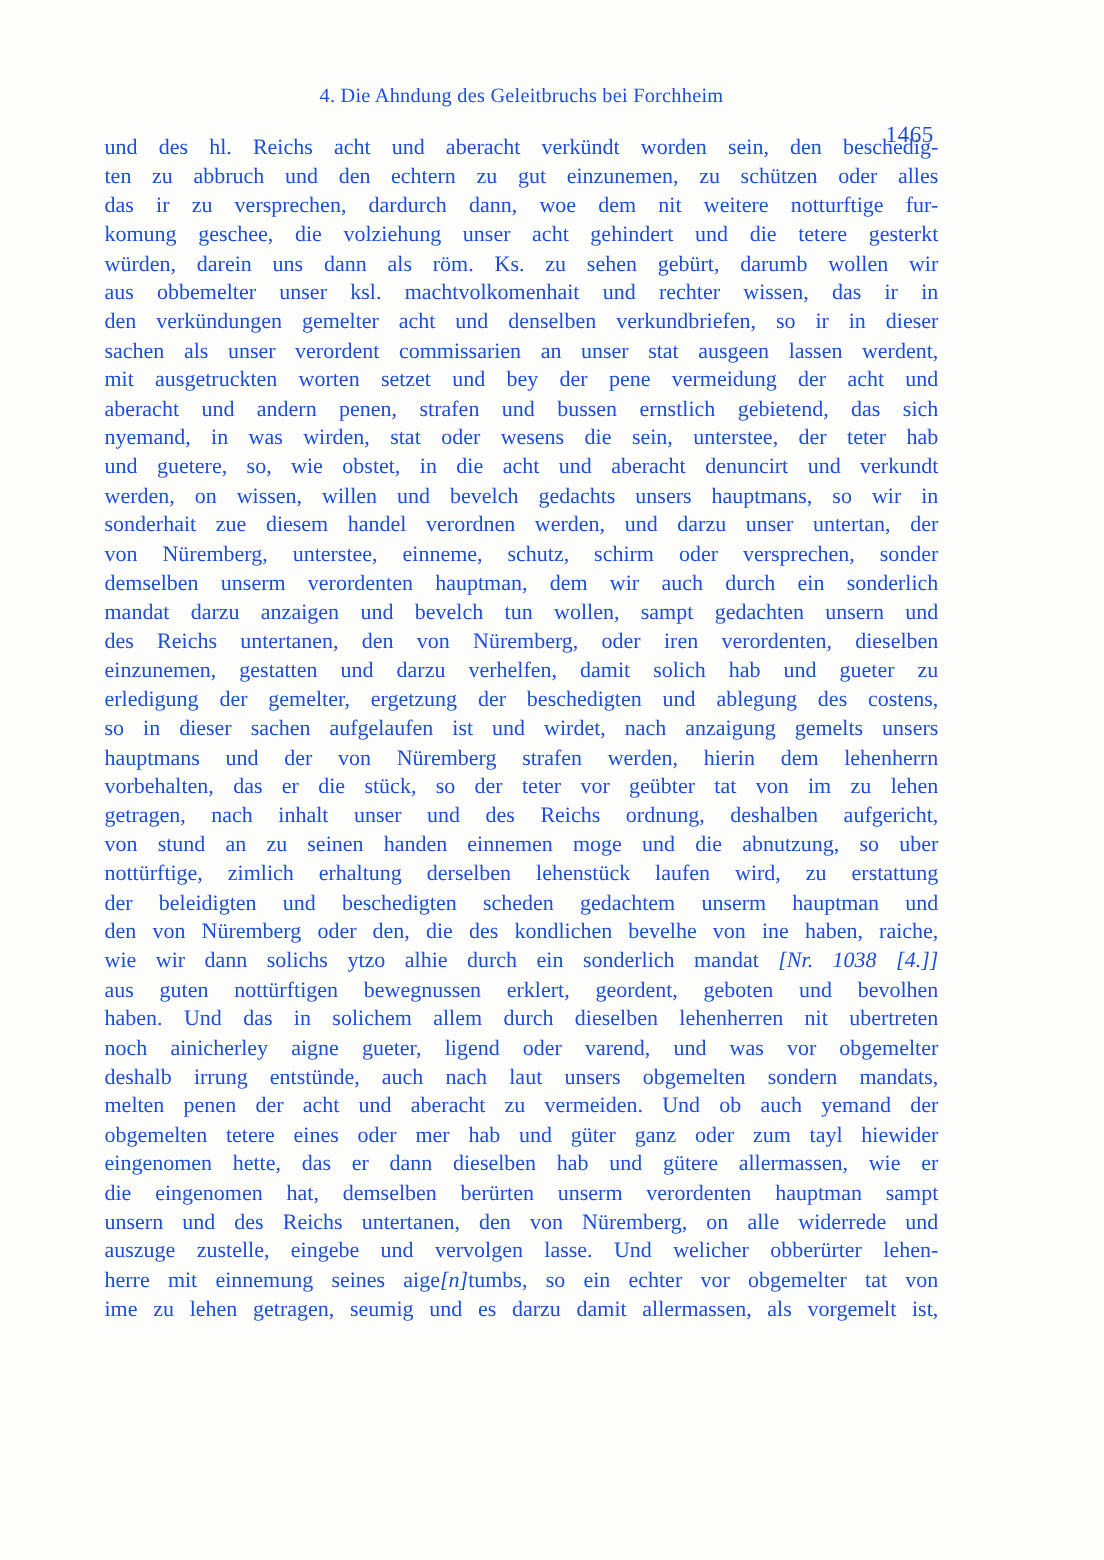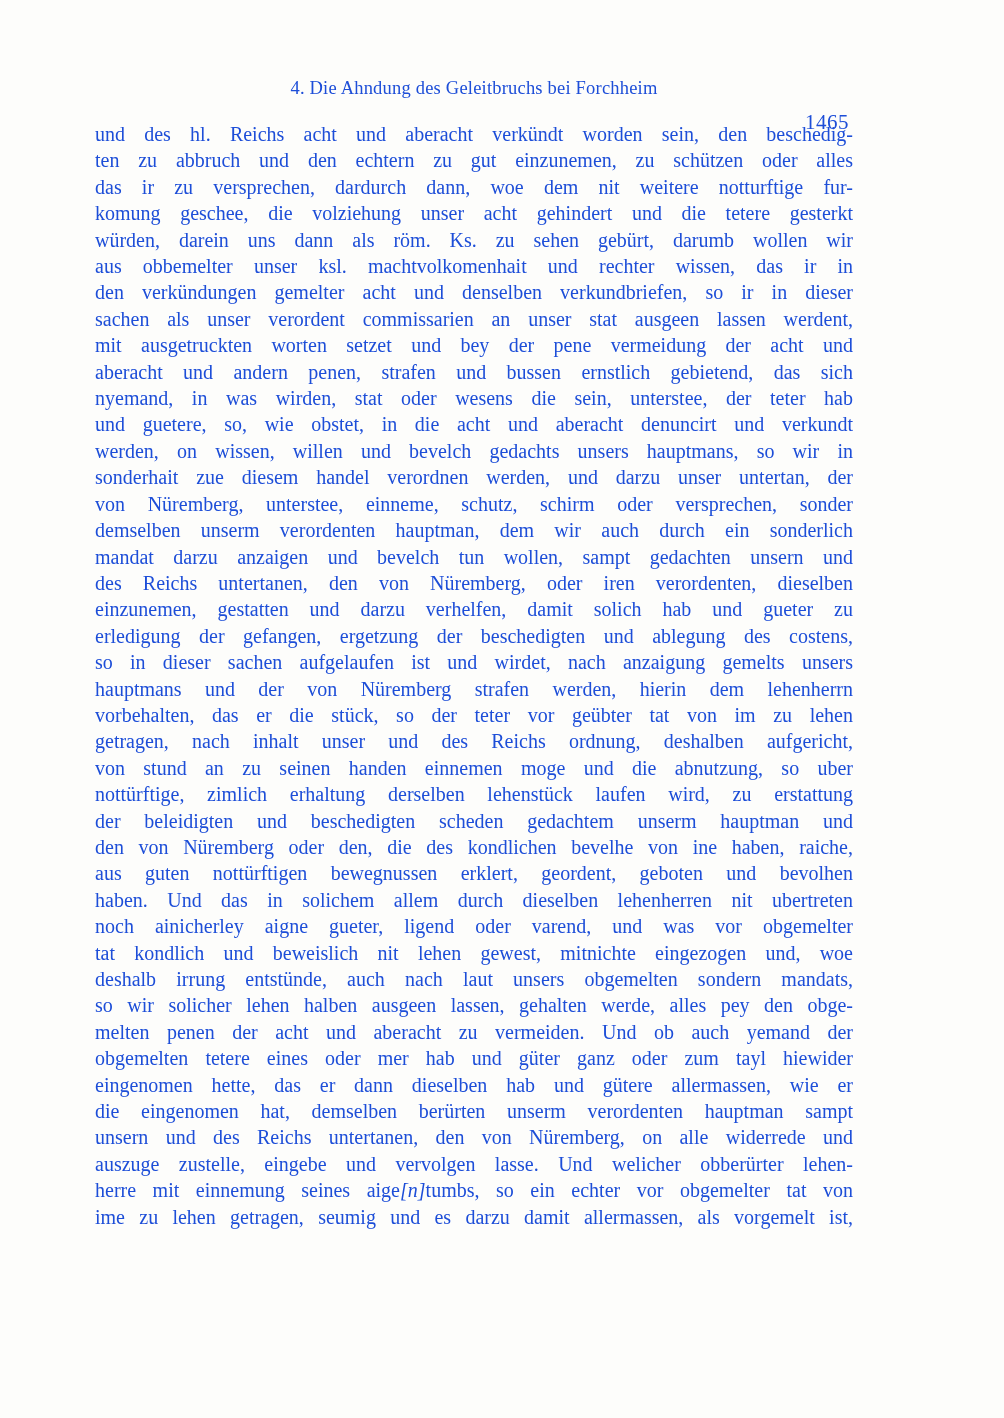--- a/index.html
+++ b/index.html
@@ -77,35 +77,34 @@
         <div class="line"><span>aberacht und andern penen, strafen und bussen ernstlich gebietend, das sich</span></div>
         <div class="line"><span>nyemand, in was wirden, stat oder wesens die sein, unterstee, der teter hab</span></div>
         <div class="line"><span>und guetere, so, wie obstet, in die acht und aberacht denuncirt und verkundt</span></div>
         <div class="line"><span>werden, on wissen, willen und bevelch gedachts unsers hauptmans, so wir in</span></div>
         <div class="line"><span>sonderhait zue diesem handel verordnen werden, und darzu unser untertan, der</span></div>
         <div class="line"><span>von Nüremberg, unterstee, einneme, schutz, schirm oder versprechen, sonder</span></div>
         <div class="line"><span>demselben unserm verordenten hauptman, dem wir auch durch ein sonderlich</span></div>
         <div class="line"><span>mandat darzu anzaigen und bevelch tun wollen, sampt gedachten unsern und</span></div>
         <div class="line"><span>des Reichs untertanen, den von Nüremberg, oder iren verordenten, dieselben</span></div>
         <div class="line"><span>einzunemen, gestatten und darzu verhelfen, damit solich hab und gueter zu</span></div>
-        <div class="line"><span>erledigung der gefangen, ergetzung der beschedigten und ablegung des costens,</span></div>
+        <div class="line"><span>erledigung der gemelter, ergetzung der beschedigten und ablegung des costens,</span></div>
         <div class="line"><span>so in dieser sachen aufgelaufen ist und wirdet, nach anzaigung gemelts unsers</span></div>
         <div class="line"><span>hauptmans und der von Nüremberg strafen werden, hierin dem lehenherrn</span></div>
         <div class="line"><span>vorbehalten, das er die stück, so der teter vor geübter tat von im zu lehen</span></div>
         <div class="line"><span>getragen, nach inhalt unser und des Reichs ordnung, deshalben aufgericht,</span></div>
         <div class="line"><span>von stund an zu seinen handen einnemen moge und die abnutzung, so uber</span></div>
         <div class="line"><span>nottürftige, zimlich erhaltung derselben lehenstück laufen wird, zu erstattung</span></div>
         <div class="line"><span>der beleidigten und beschedigten scheden gedachtem unserm hauptman und</span></div>
         <div class="line"><span>den von Nüremberg oder den, die des kondlichen bevelhe von ine haben, raiche,</span></div>
+        <div class="line"><span>wie wir dann solichs ytzo alhie durch ein sonderlich mandat </span><span class="italic">[Nr. 1038 [4.]]</span></div>
         <div class="line"><span>aus guten nottürftigen bewegnussen erklert, geordent, geboten und bevolhen</span></div>
         <div class="line"><span>haben. Und das in solichem allem durch dieselben lehenherren nit ubertreten</span></div>
         <div class="line"><span>noch ainicherley aigne gueter, ligend oder varend, und was vor obgemelter</span></div>
-        <div class="line"><span>tat kondlich und beweislich nit lehen gewest, mitnichte eingezogen und, woe</span></div>
         <div class="line"><span>deshalb irrung entstünde, auch nach laut unsers obgemelten sondern mandats,</span></div>
-        <div class="line"><span>so wir solicher lehen halben ausgeen lassen, gehalten werde, alles pey den obge-</span></div>
         <div class="line"><span>melten penen der acht und aberacht zu vermeiden. Und ob auch yemand der</span></div>
         <div class="line"><span>obgemelten tetere eines oder mer hab und güter ganz oder zum tayl hiewider</span></div>
         <div class="line"><span>eingenomen hette, das er dann dieselben hab und gütere allermassen, wie er</span></div>
         <div class="line"><span>die eingenomen hat, demselben berürten unserm verordenten hauptman sampt</span></div>
         <div class="line"><span>unsern und des Reichs untertanen, den von Nüremberg, on alle widerrede und</span></div>
         <div class="line"><span>auszuge zustelle, eingebe und vervolgen lasse. Und welicher obberürter lehen-</span></div>
         <div class="line"><span>herre mit einnemung seines aige</span><span class="italic">[n]</span><span>tumbs, so ein echter vor obgemelter tat von</span></div>
         <div class="line"><span>ime zu lehen getragen, seumig und es darzu damit allermassen, als vorgemelt ist,</span></div>
       </div>
   </div>

